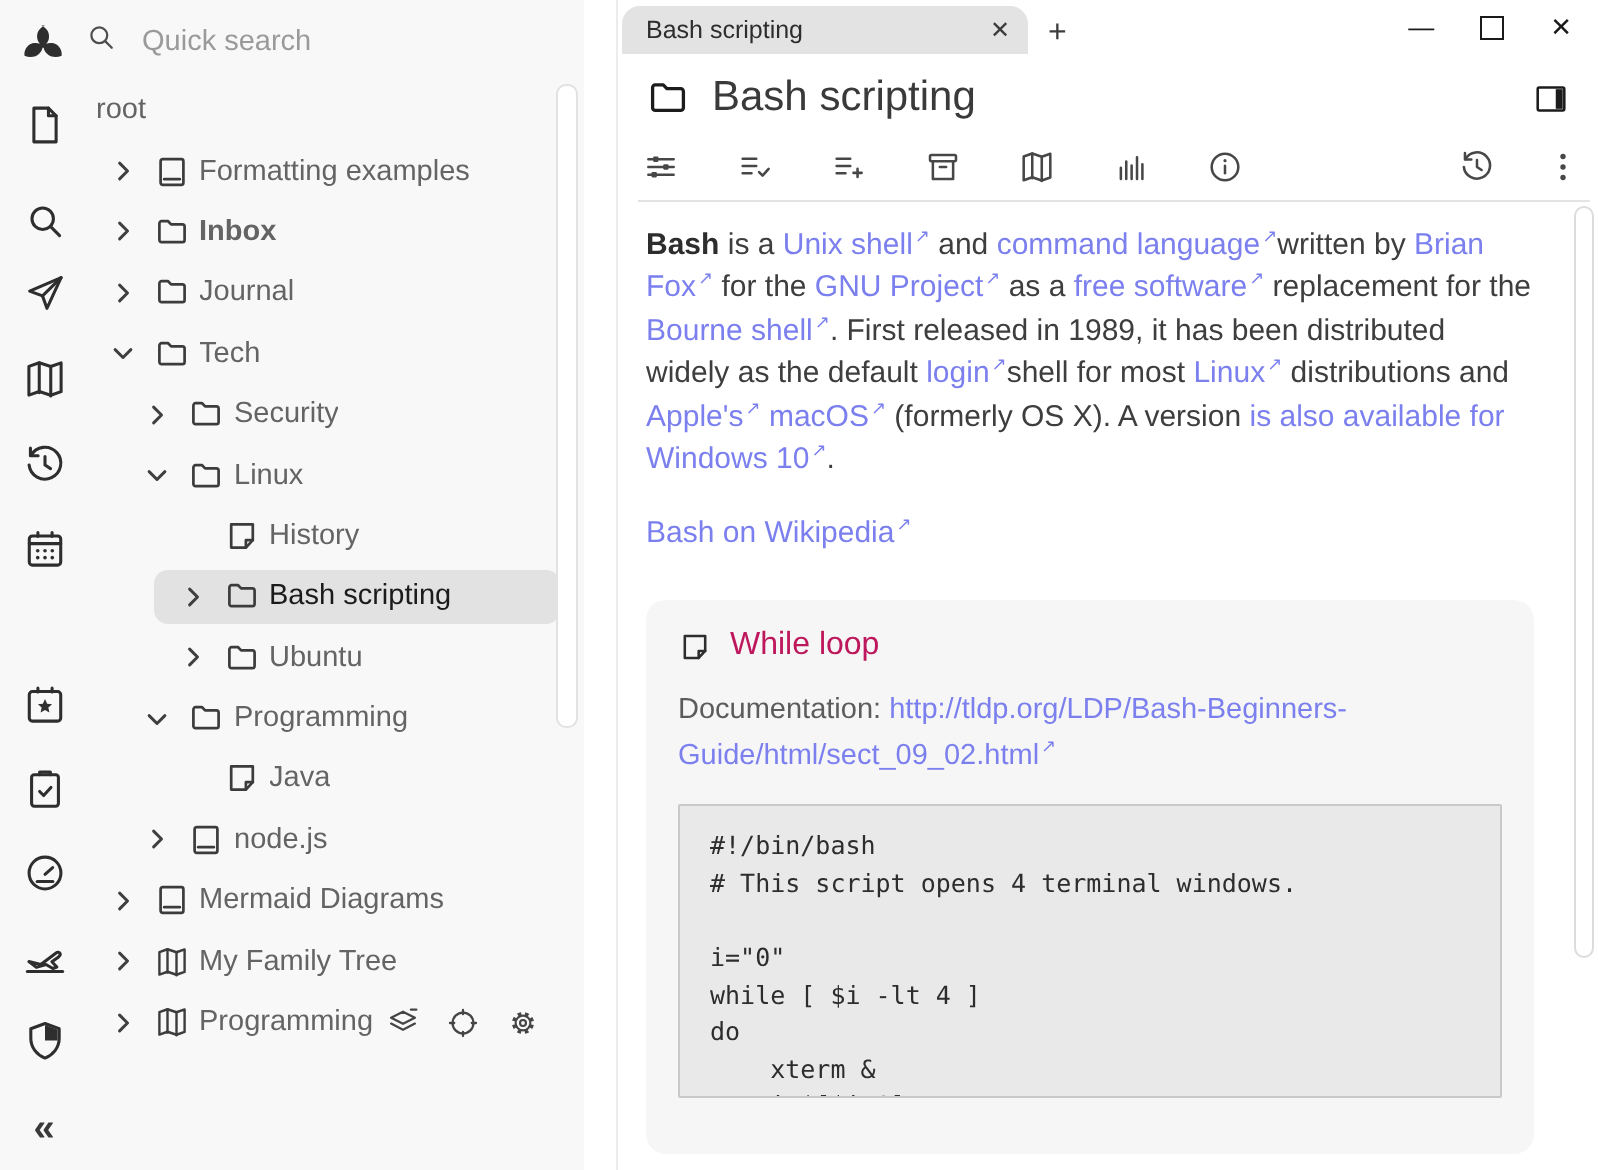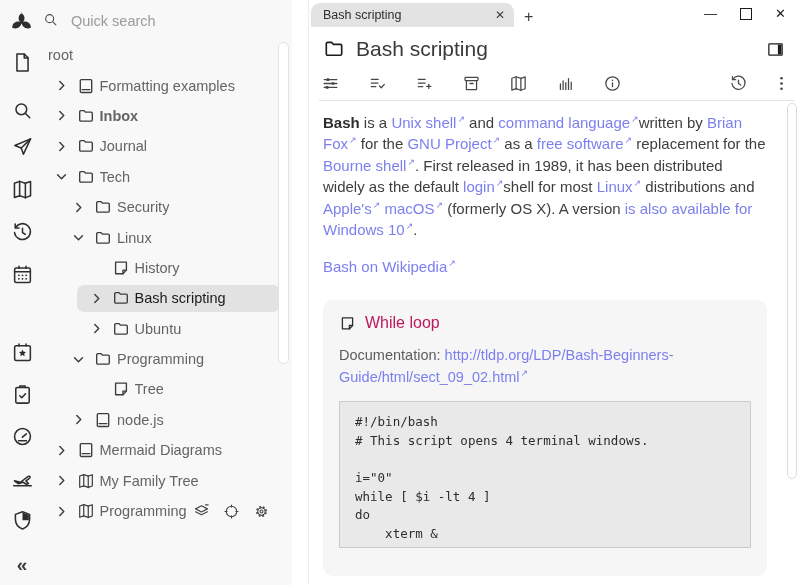--- a/index.html
+++ b/index.html
@@ -324,21 +324,21 @@
           <div class="trow-inner">
             <span class="chev empty">
               <svg viewBox="0 0 24 24" fill="none" stroke="currentColor" stroke-width="2.4" stroke-linecap="round" stroke-linejoin="round">
                 <path d="M9.3 5.7 15.6 12l-6.3 6.3"></path>
               </svg>
             </span>
             <span class="ticon"><svg viewBox="0 0 24 24" fill="none" stroke="currentColor" stroke-width="1.8" stroke-linecap="round" stroke-linejoin="round">
                 <path d="M4.8 4.2h14.4v10.6l-4.6 4.9H4.8z"></path>
                 <path d="M14.6 19.7v-4.9h4.6"></path>
               </svg></span>
-            <span class="tlabel">Tree</span>
+            <span class="tlabel">Java</span>
           </div>
         </div>
         <div class="trow" style="padding-left: 35px;">
           <div class="trow-inner">
             <span class="chev">
               <svg viewBox="0 0 24 24" fill="none" stroke="currentColor" stroke-width="2.4" stroke-linecap="round" stroke-linejoin="round">
                 <path d="M9.3 5.7 15.6 12l-6.3 6.3"></path>
               </svg>
             </span>
             <span class="ticon"><svg viewBox="0 0 24 24" fill="none" stroke="currentColor" stroke-width="1.8" stroke-linecap="round" stroke-linejoin="round">

